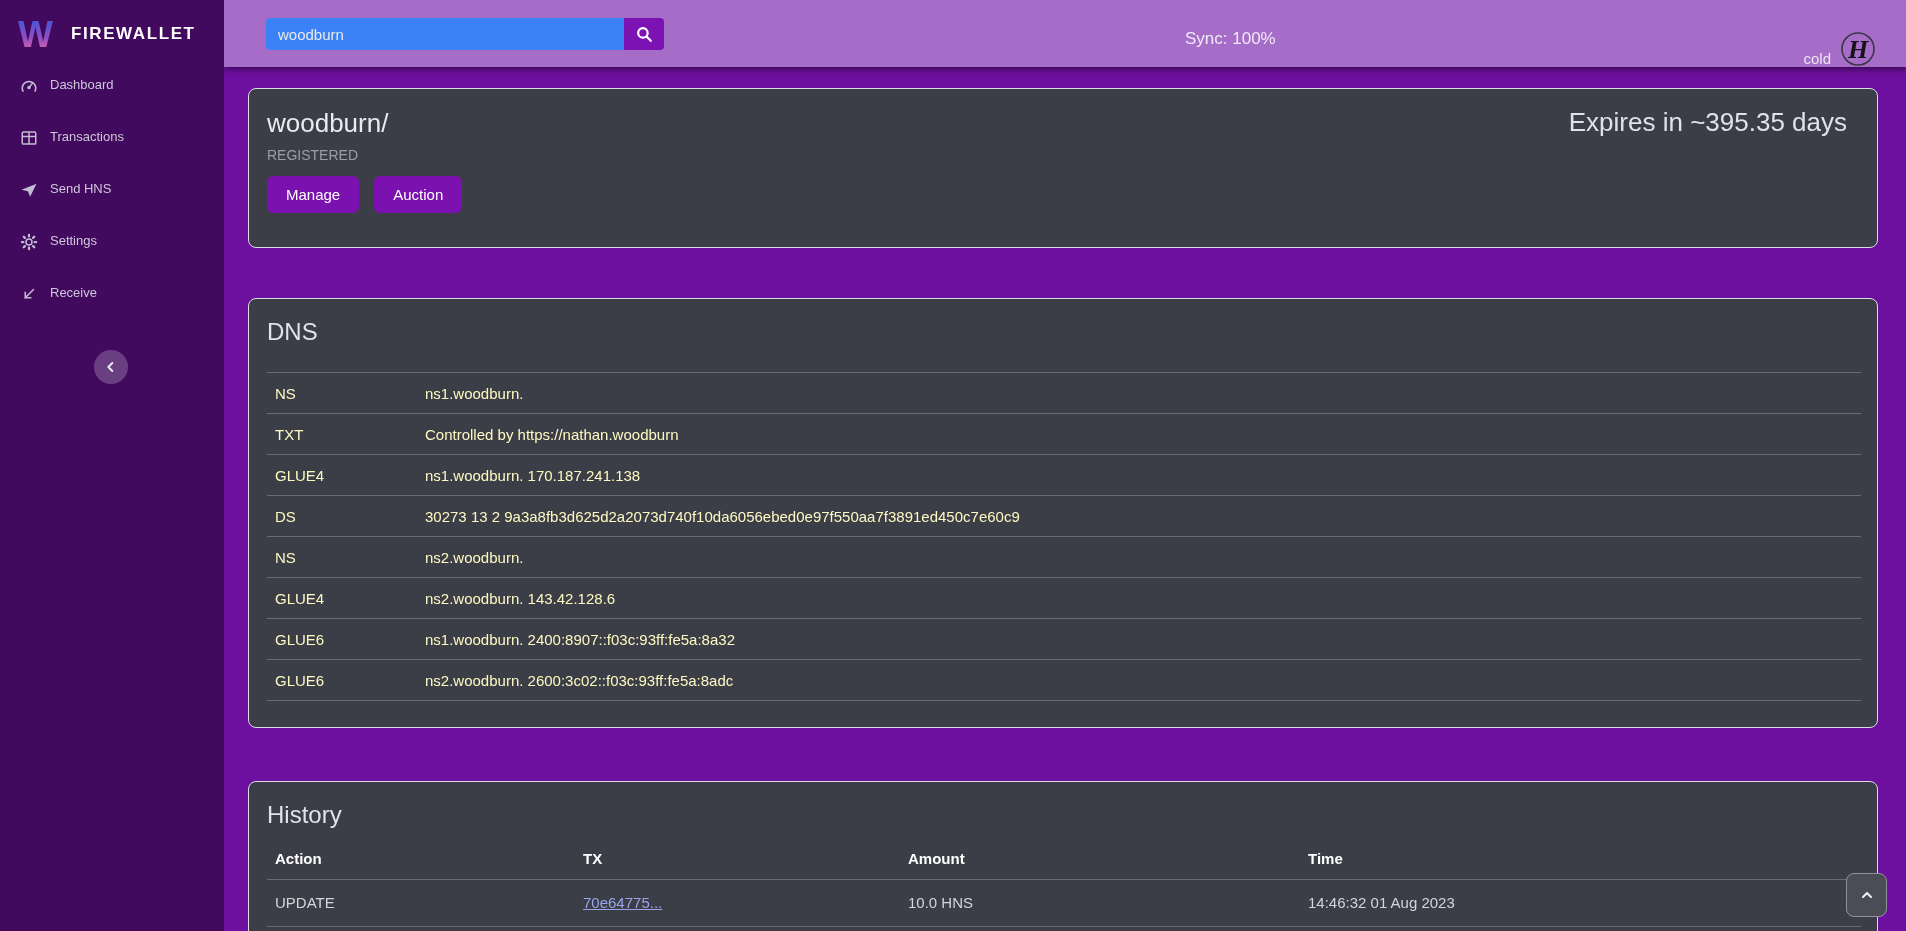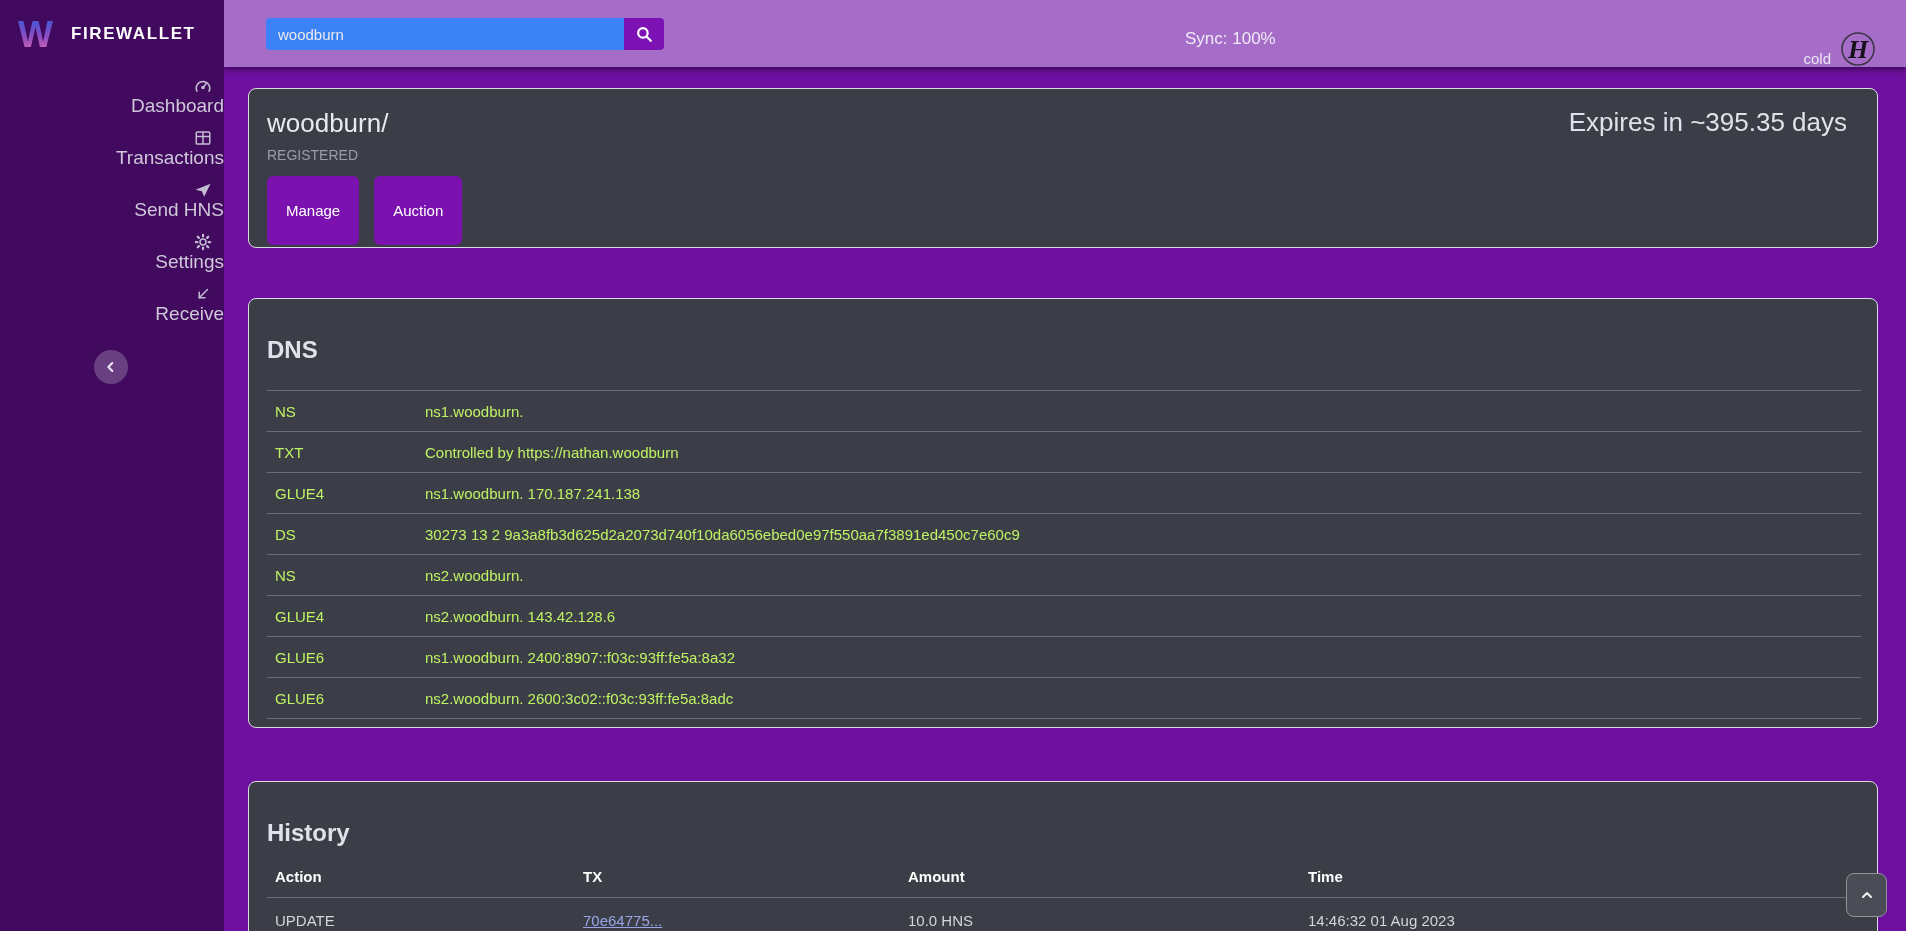--- a/index.html
+++ b/index.html
@@ -13,22 +13,22 @@
   
   .sidebar {
     position:fixed; left:0; top:0; width:224px; height:931px;
     background:#410a5e; z-index:6;
   }
   .logo-row { display:flex; align-items:center; height:67px; padding-left:18px; }
   .logo-mark { width:40px; height:40px; flex:0 0 auto; }
   .logo-text { color:#ffffff; font-weight:bold; font-size:17px; letter-spacing:1.6px; margin-left:13px; }
   .nav { margin-top:10px; }
   .nav-item {
-    display:flex; align-items:flex-end; height:52px; padding-left:20px;
-    color:#cfc7da; font-size:19px; cursor:pointer;flex-direction:column;
+    display:flex; align-items:flex-start; height:52px; padding-left:20px;
+    color:#cfc7da; font-size:13px; cursor:pointer;
   }
   .nav-icon { width:18px; height:18px; margin-right:12px; display:inline-flex; color:#c4bcd2; }
   .collapse-btn {
     position:absolute; left:94px; top:350px; width:34px; height:34px;
     border-radius:50%; background:rgba(255,255,255,0.22);
     display:flex; align-items:center; justify-content:center;
     color:#ece8f2; border:none; cursor:pointer;
   }
 
   
@@ -69,33 +69,33 @@
   .card-dns    { margin-top:50px; height:430px; }
   .card-history{ margin-top:53px; height:262px; }
 
   
   .domain-name { font-size:26px; font-weight:400; color:#e9ebf0; margin:5px 0 0 0; }
   .domain-status { font-size:14px; color:#9a9ea8; margin-top:8px; }
   .domain-owner  { font-size:14px; color:#a2a5ae; margin-top:7px; }
   .btn-row { margin-top:13px; display:flex; gap:15px; }
   .btn {
     background:#7b11ae; color:#ffffff; border:none; border-radius:6px;
-    padding:26px 19px; font-size:15px; cursor:pointer;
+    padding:10px 19px; font-size:15px; cursor:pointer;
     font-family:"Liberation Sans", sans-serif;
   }
   .expires { position:absolute; top:18px; right:30px; font-size:26px; font-weight:400; color:#dfe2ea; }
 
   
-  .card-title { font-size:24px; font-weight:700; color:#dfe2ea; margin:23px 0 0 0; }
+  .card-title { font-size:24px; font-weight:400; color:#dfe2ea; margin:5px 0 0 0; }
 
   
   .dns-table { margin-top:26px; width:1594px; border-collapse:collapse; }
   .dns-table tr { border-top:1px solid #696c74; }
   .dns-table tr:last-child { border-bottom:1px solid #696c74; }
-  .dns-table td { height:41px; font-size:15px; color:#bef264; padding-left:8px; }
+  .dns-table td { height:41px; font-size:15px; color:#fef9c3; padding-left:8px; }
   .dns-type { width:150px; }
 
   
   .history-table { margin-top:10px; width:1594px; border-collapse:collapse; }
   .history-table th {
     text-align:left; font-size:15px; color:#ffffff; font-weight:bold;
     height:40px; padding-left:8px; border-bottom:1px solid #696c74;
   }
   .history-table td {
     height:47px; font-size:15px; color:#d3d5da; padding-left:8px;

